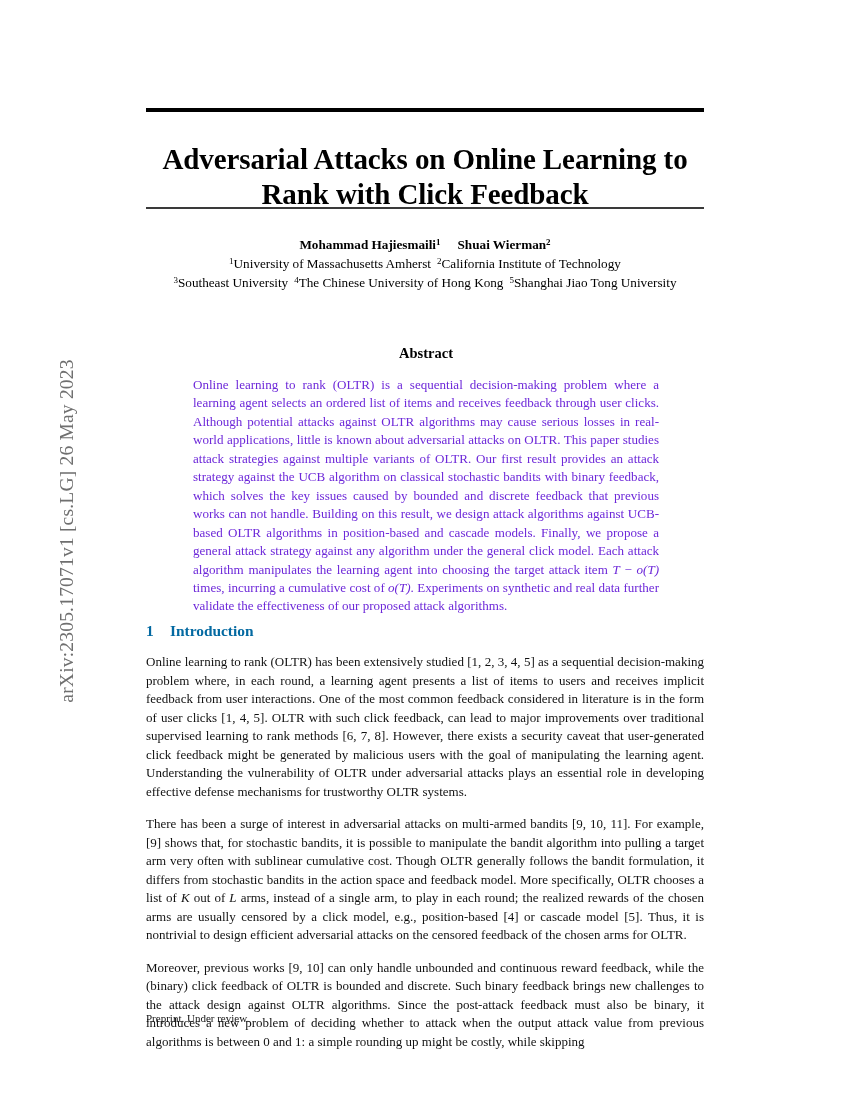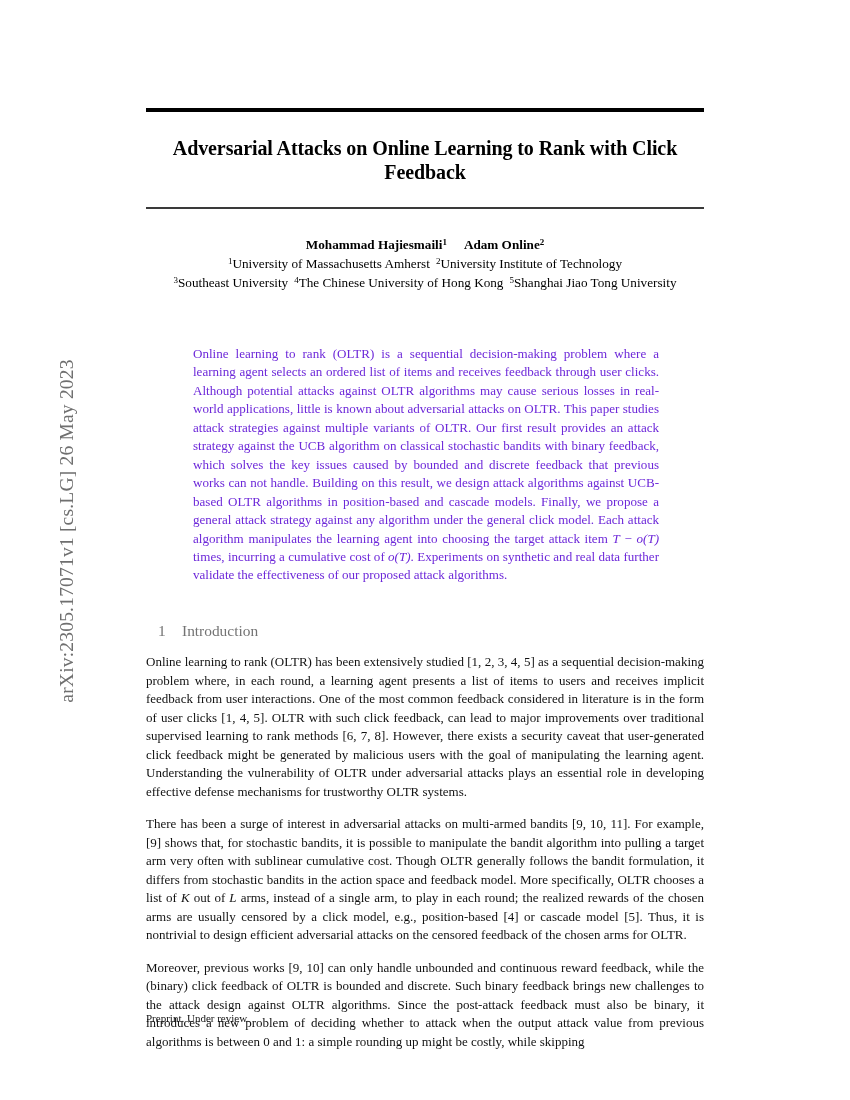--- a/index.html
+++ b/index.html
@@ -68,22 +68,22 @@
   }
 
   
   #title-block {
     position: absolute;
     left: 0;
     top: 128px;
     width: 558px;
   }
   #paper-title {
-    margin: 8px;
-    font-size: 20px;
+    margin: 14px;
+    font-size: 29px;
     line-height: 1.22;
     font-weight: bold;
     text-align: center;
     letter-spacing: -0.1px;
     color: #000;
   }
 
   
   #authors-block {
     position: absolute;
@@ -138,24 +138,24 @@
   }
 
   
   #section-intro {
     position: absolute;
     left: 0;
     top: 622px;
     width: 558px;
   }
   .section-heading {
-    margin: 0 0 13px 12px;
+    margin: 0 0 13px 0;
     font-size: 15.4px;
-    font-weight: normal;
-    color: #737373;
+    font-weight: bold;
+    color: #0369a1;
   }
   .section-heading .num { display: inline-block; width: 24px; }
   .body-para {
     margin: 0 0 14px 0;
     font-size: 13px;
     line-height: 1.425;
     text-align: justify;
     text-justify: inter-word;
     color: #111;
     hyphens: none;
@@ -190,34 +190,35 @@
   <div class="rule-thin"></div>
 
   <div id="title-block">
     <h1 id="paper-title">Adversarial Attacks on Online Learning to Rank with Click Feedback</h1>
   </div>
 
   <div id="authors-block">
 
 
     <div class="author-line">
-      <span>Mohammad Hajiesmaili</span><sup>1</sup><span class="gap"></span><span>Adam Online</span><sup>2</sup>
+      <span>Mohammad Hajiesmaili</span><sup>1</sup><span class="gap"></span><span>Shuai Wierman</span><sup>2</sup>
     </div>
 
     <div class="affil-line">
-      <sup>1</sup><span>University of Massachusetts Amherst</span><span class="gap"></span><sup>2</sup><span>University Institute of Technology</span>
+      <sup>1</sup><span>University of Massachusetts Amherst</span><span class="gap"></span><sup>2</sup><span>California Institute of Technology</span>
     </div>
 
     <div class="affil-line">
       <sup>3</sup><span>Southeast University</span><span class="gap"></span><sup>4</sup><span>The Chinese University of Hong Kong</span><span class="gap"></span><sup>5</sup><span>Shanghai Jiao Tong University</span>
     </div>
 
   </div>
 
   <div id="abstract-block">
+    <h2 id="abstract-heading">Abstract</h2>
     <p id="abstract-text"><span>Online learning to rank (OLTR) is a sequential decision-making problem where a learning agent selects an ordered list of items and receives feedback through user clicks. Although potential attacks against OLTR algorithms may cause serious losses in real-world applications, little is known about adversarial attacks on OLTR. This paper studies attack strategies against multiple variants of OLTR. Our first result provides an attack strategy against the UCB algorithm on classical stochastic bandits with binary feedback, which solves the key issues caused by bounded and discrete feedback that previous works can not handle. Building on this result, we design attack algorithms against UCB-based OLTR algorithms in position-based and cascade models. Finally, we propose a general attack strategy against any algorithm under the general click model. Each attack algorithm manipulates the learning agent into choosing the target attack item </span><span class="mathit">T</span><span> − </span><span class="mathit">o(T)</span><span> times, incurring a cumulative cost of </span><span class="mathit">o(T)</span><span>. Experiments on synthetic and real data further validate the effectiveness of our proposed attack algorithms.</span></p>
   </div>
 
   <div id="section-intro">
     <h2 class="section-heading"><span class="num">1</span><span>Introduction</span></h2>
 
     <p class="body-para">Online learning to rank (OLTR) has been extensively studied [1, 2, 3, 4, 5] as a sequential decision-making problem where, in each round, a learning agent presents a list of items to users and receives implicit feedback from user interactions. One of the most common feedback considered in literature is in the form of user clicks [1, 4, 5]. OLTR with such click feedback, can lead to major improvements over traditional supervised learning to rank methods [6, 7, 8]. However, there exists a security caveat that user-generated click feedback might be generated by malicious users with the goal of manipulating the learning agent. Understanding the vulnerability of OLTR under adversarial attacks plays an essential role in developing effective defense mechanisms for trustworthy OLTR systems.</p>
 
     <p class="body-para"><span>There has been a surge of interest in adversarial attacks on multi-armed bandits [9, 10, 11]. For example, [9] shows that, for stochastic bandits, it is possible to manipulate the bandit algorithm into pulling a target arm very often with sublinear cumulative cost. Though OLTR generally follows the bandit formulation, it differs from stochastic bandits in the action space and feedback model. More specifically, OLTR chooses a list of </span><span class="mathit">K</span><span> out of </span><span class="mathit">L</span><span> arms, instead of a single arm, to play in each round; the realized rewards of the chosen arms are usually censored by a click model, e.g., position-based [4] or cascade model [5]. Thus, it is nontrivial to design efficient adversarial attacks on the censored feedback of the chosen arms for OLTR.</span></p>
 

